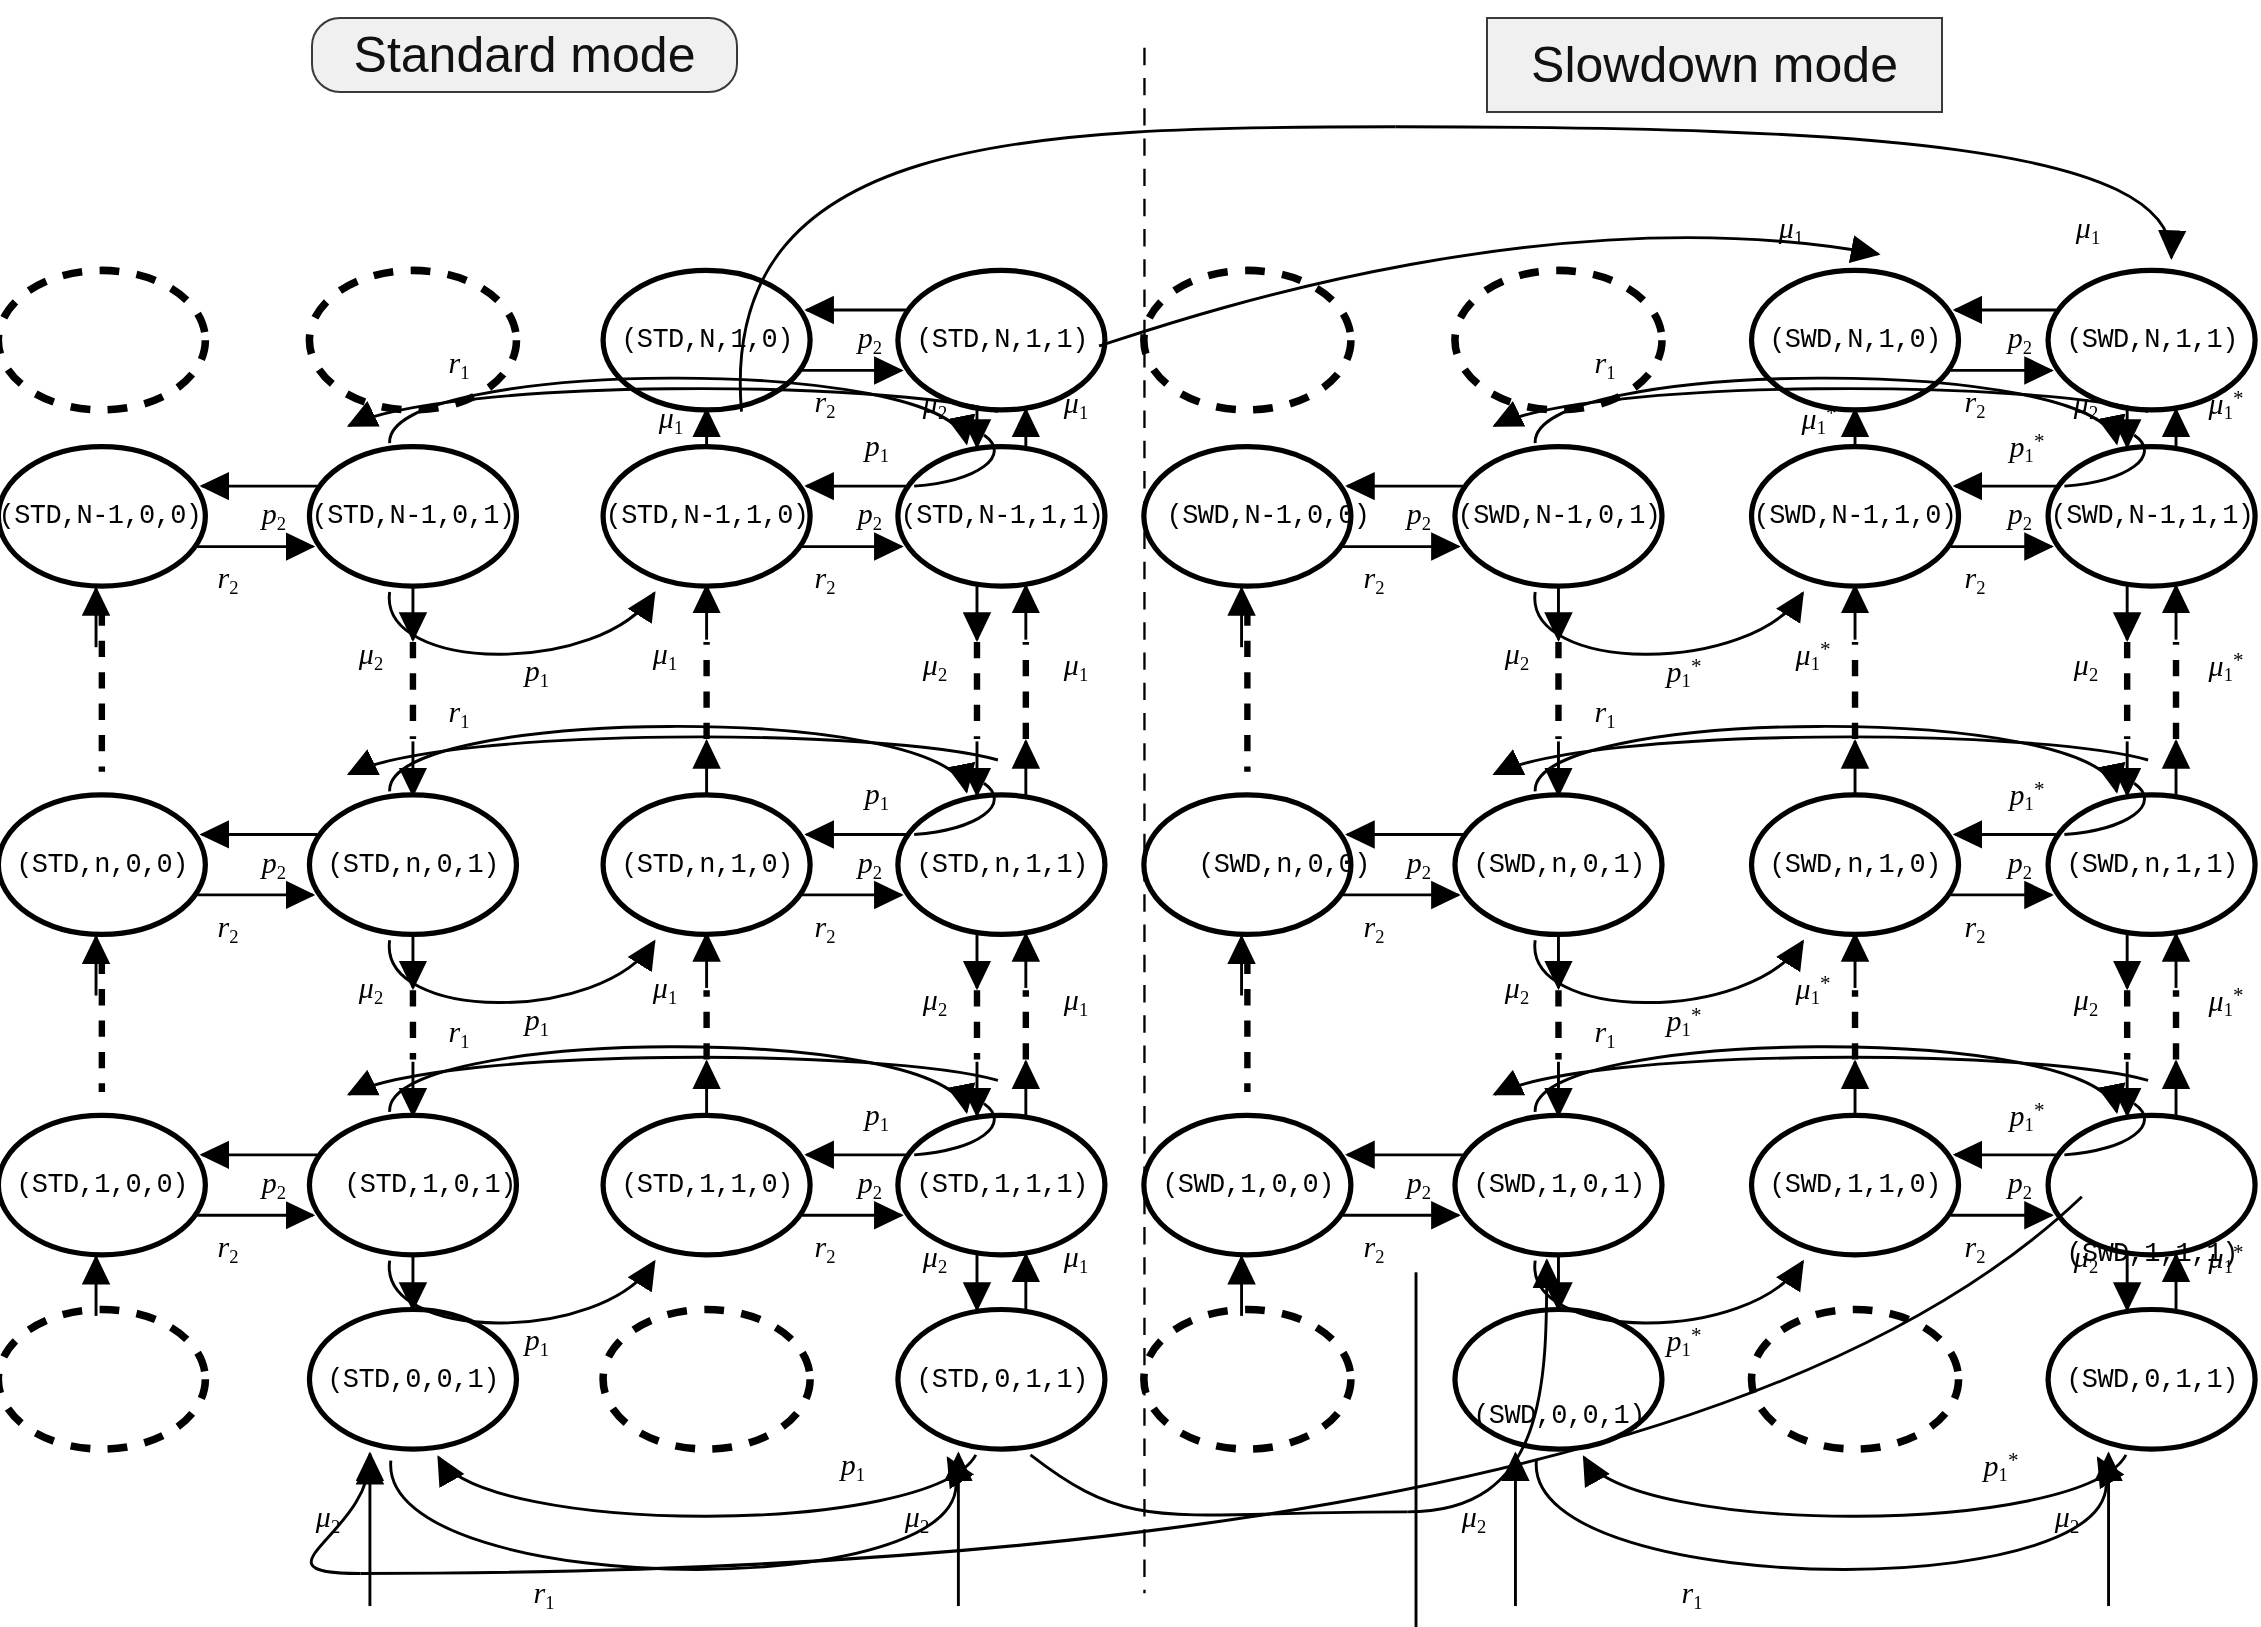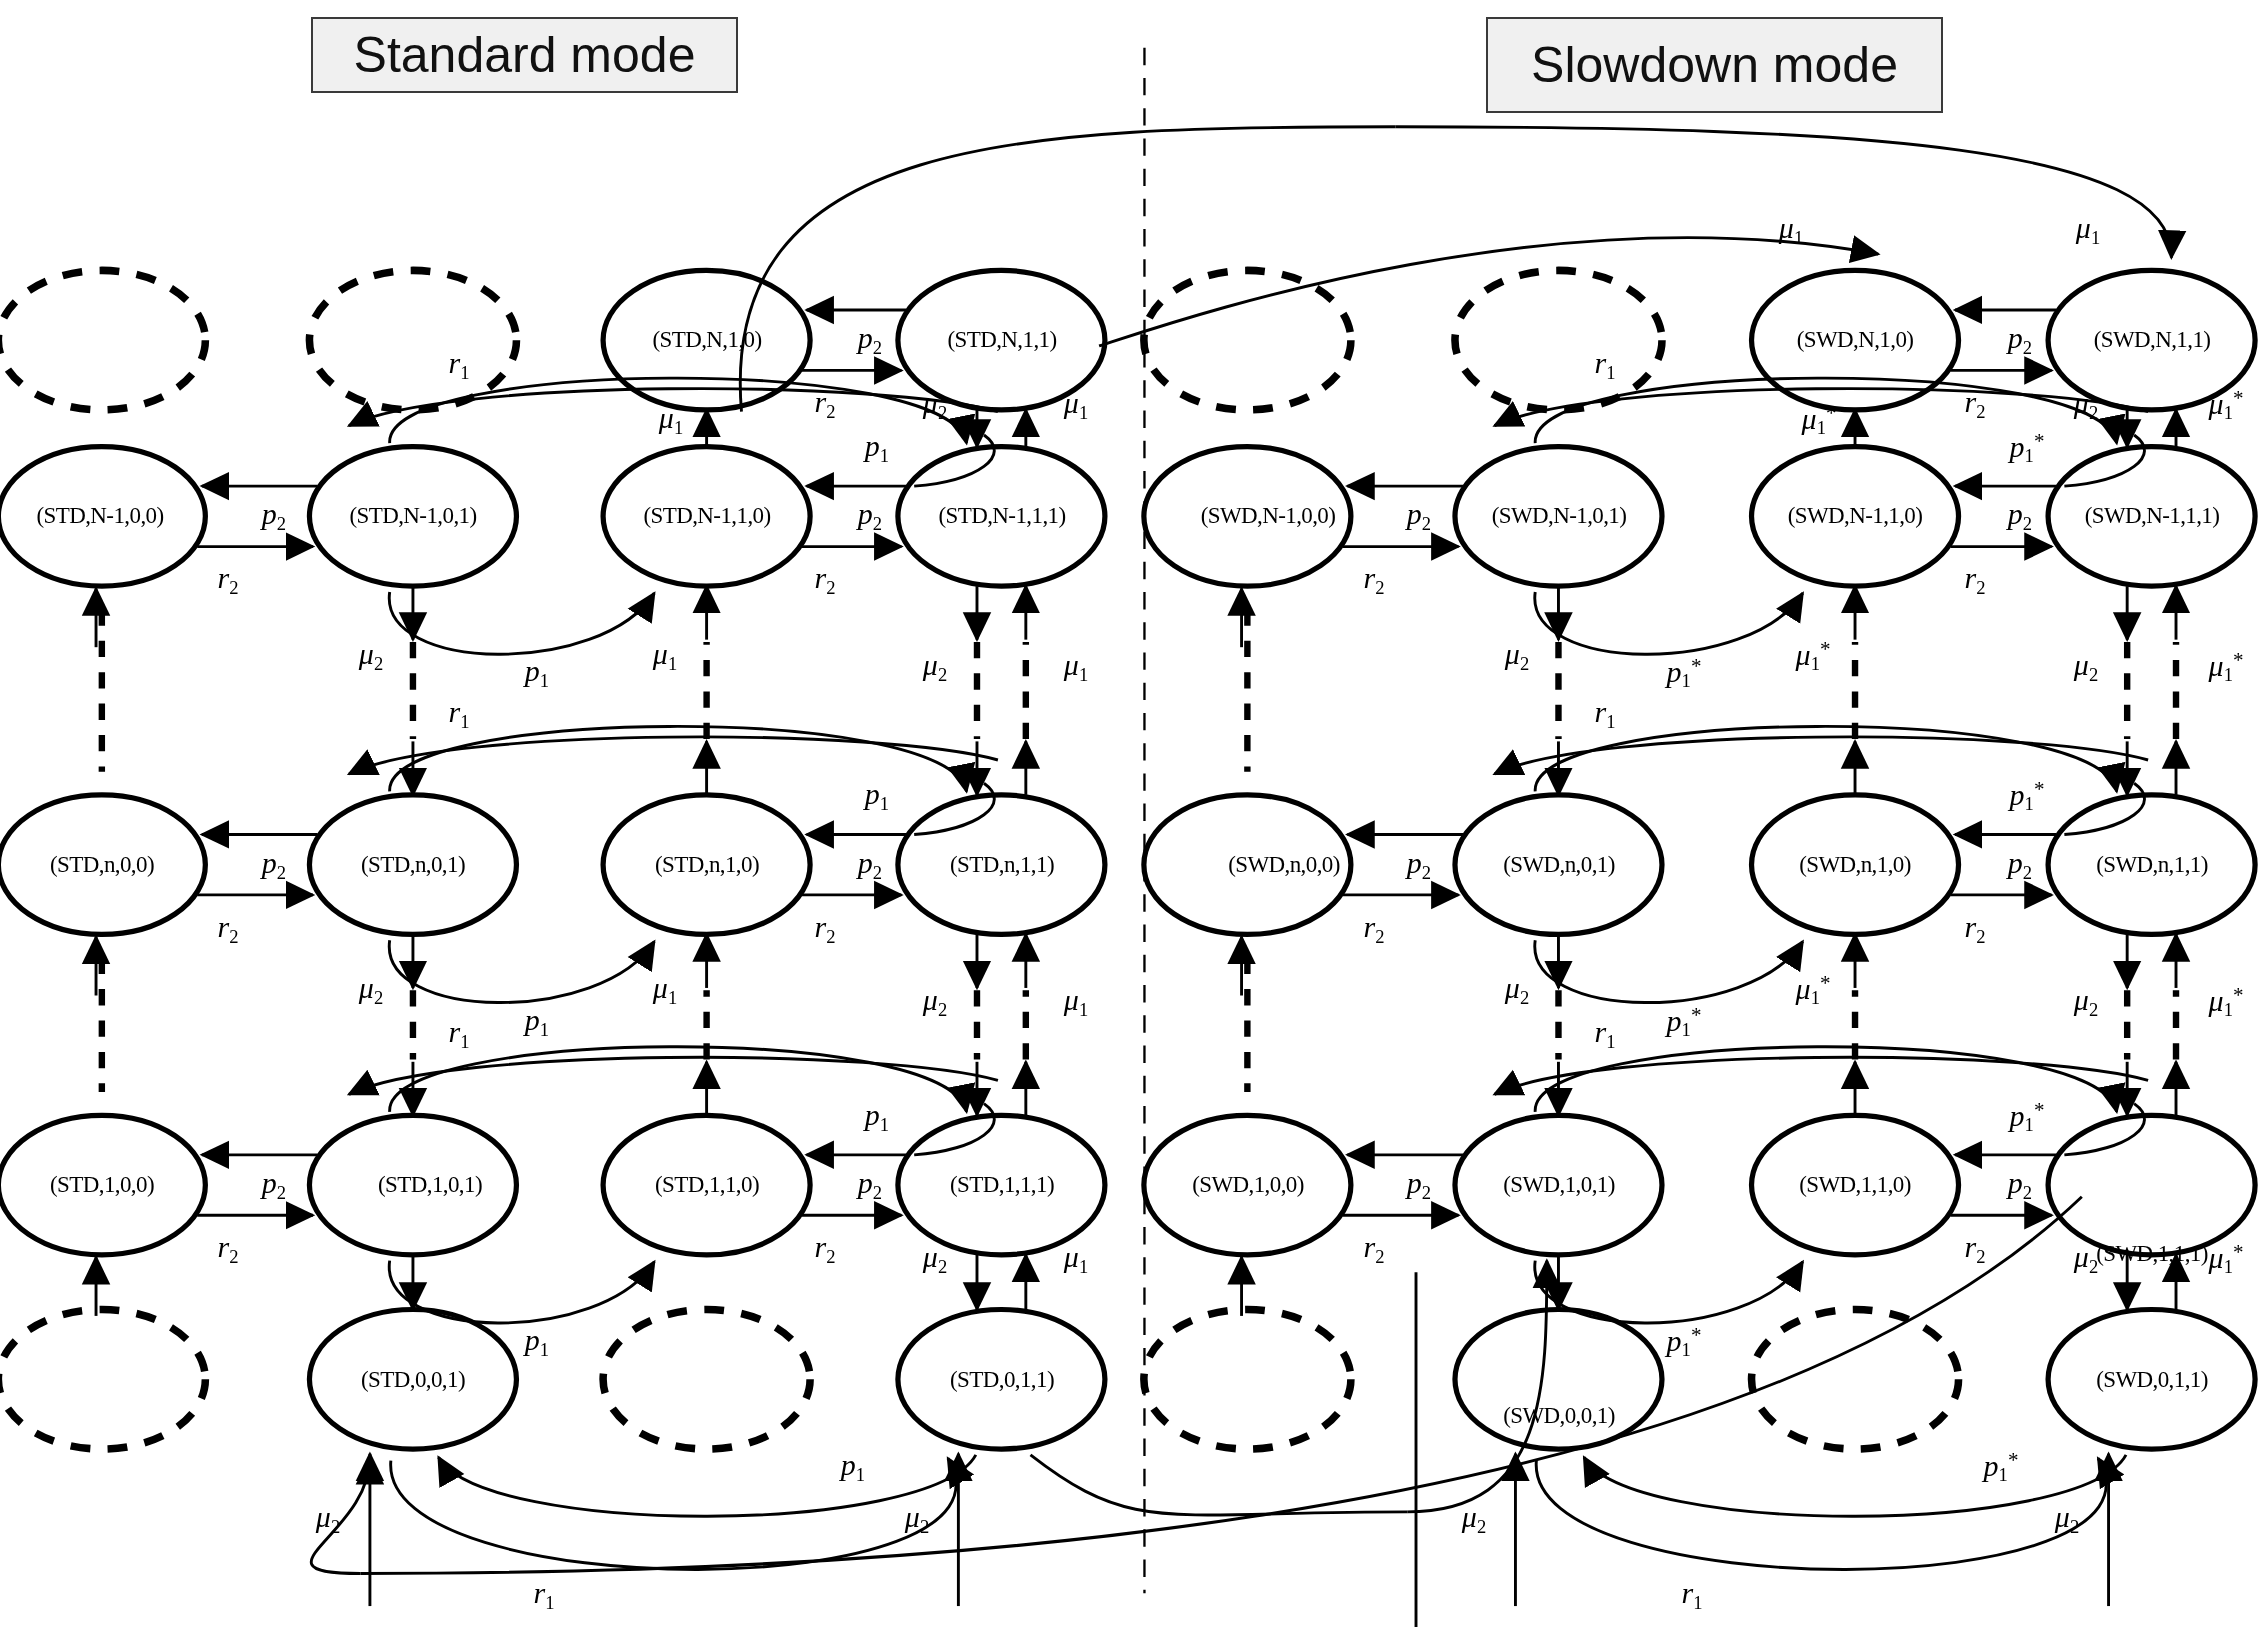--- a/index.html
+++ b/index.html
@@ -17,22 +17,22 @@
     color:#111;
     font-family:"Liberation Sans", sans-serif;
     letter-spacing:0px;
     box-sizing:border-box;
   }
 
   
   .node-label{
     position:absolute;
     transform:translate(-50%,-50%);
-    font-family:Liberation Serif, serif;
-    font-size:23px;
+    font-family:Liberation Mono, monospace;
+    font-size:27px;
     color:#000;
     white-space:nowrap;
     letter-spacing:-0.6px;
     pointer-events:none;
   }
   .rate-label{
     position:absolute;
     transform:translate(-50%,-50%);
     font-family:"Liberation Serif", serif;
     font-style:italic;
@@ -51,21 +51,21 @@
     font-style:normal;
     vertical-align:0.42em;
   }
   .mu{font-style:italic;}
 </style>
 </head>
 <body>
 
 <div id="root">
 
-  <div class="mode-box" id="title-left" style="left:311px;top:17.4px;width:427px;height:76px;">
+  <div class="mode-box" id="title-left" style="left:311px;top:17.4px;width:427px;height:76px;border-radius:29px;">
     <span>Standard mode</span>
   </div>
 
   <div class="mode-box" id="title-right" style="left:1486px;top:17.4px;width:457px;height:96px;">
     <span>Slowdown mode</span>
   </div>
 
   <svg id="canvas" viewBox="0 0 3888 2798">
     <defs>
       <marker id="ah" markerWidth="9" markerHeight="9" refX="7.6" refY="4.5" orient="auto" markerUnits="strokeWidth">

